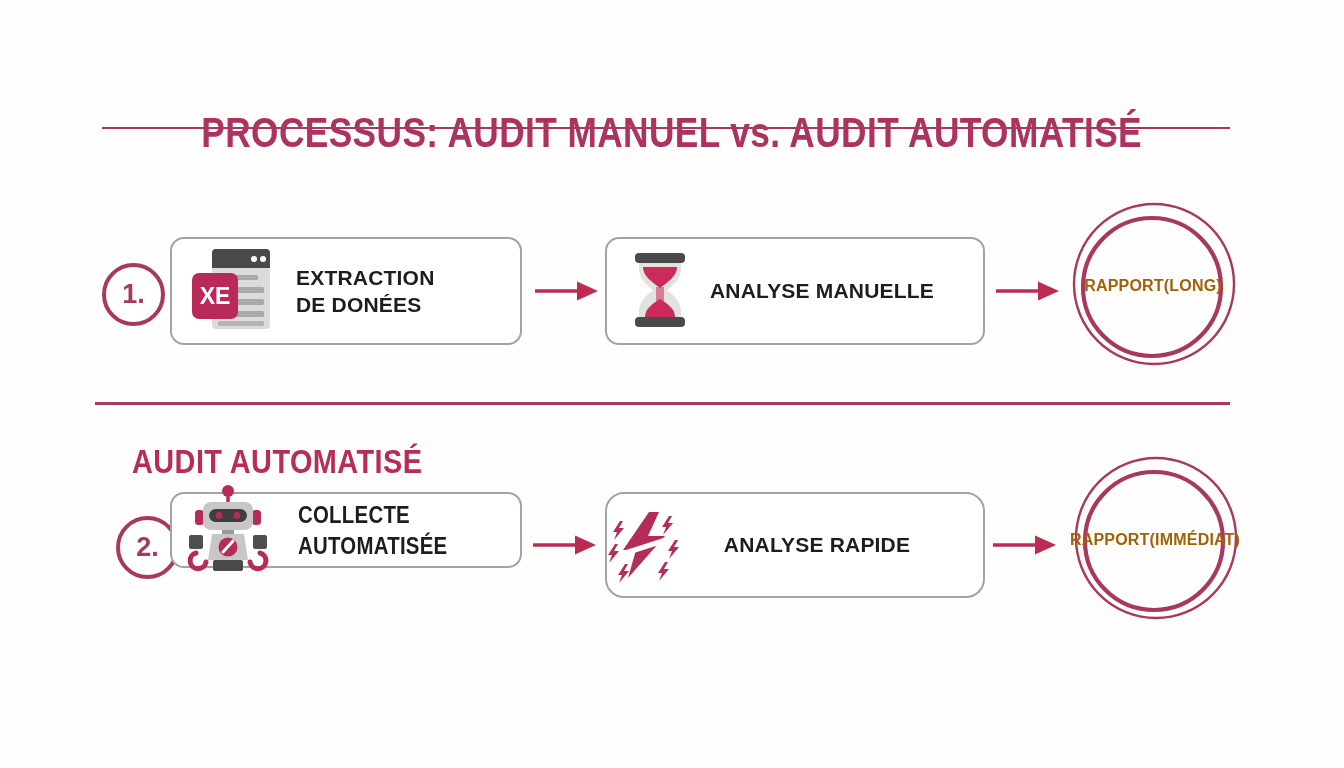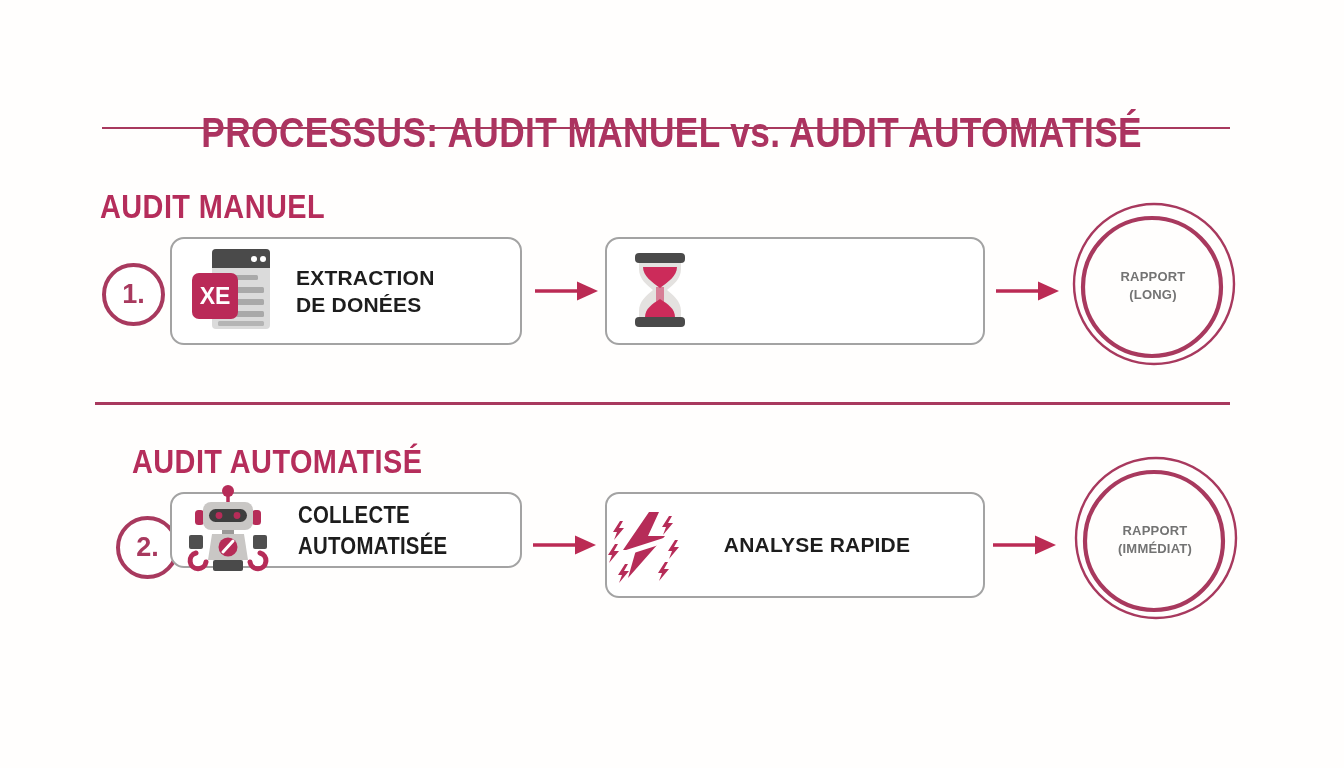--- a/index.html
+++ b/index.html
@@ -35,21 +35,21 @@
   .num2{left:116px;top:516px;}
 
   
   .step-box{
     position:absolute;background:#fff;border:2px solid #a3a3a3;border-radius:14px;
     display:flex;align-items:center;box-sizing:border-box;
   }
   .box1{left:170px;top:237px;width:352px;height:108px;padding-left:20px;gap:24px;}
   .box2{left:605px;top:237px;width:380px;height:108px;padding-left:24px;}
   .box3{left:170px;top:492px;width:352px;height:76px;padding-left:10px;gap:24px;}
-  .box4{left:605px;top:492px;width:380px;height:106px;}
+  .box4{left:605px;top:492px;width:380px;height:106px;border-radius:19px;}
   .step-label{
     font-size:21px;font-weight:bold;color:#1D1D1D;line-height:1.3;letter-spacing:0.2px;
   }
   .cond-label{
     display:inline-block;font-size:24px;transform:scaleX(0.85);transform-origin:left center;
     letter-spacing:0.3px;
   }
   .center-label{flex:1;text-align:center;padding-right:28px;}
 
   
@@ -57,37 +57,34 @@
   .a1{left:533px;top:277px;}
   .a2{left:994px;top:277px;}
   .a3{left:531px;top:531px;}
   .a4{left:991px;top:531px;}
 
   
   .result-circle{position:absolute;width:172px;height:172px;}
   .r1{left:1067px;top:200px;}
   .r2{left:1069px;top:454px;}
   .result-text{
-    position:absolute;inset:0;display:flex;flex-direction:column;align-items:center;justify-content:center;
-    font-size:13px;font-weight:bold;color:#737373;line-height:1.35;text-align:center;letter-spacing:0.2px;
+    position:absolute;inset:0;display:flex;flex-direction:row;align-items:center;justify-content:center;
+    font-size:16px;font-weight:bold;color:#a16207;line-height:1.35;text-align:center;letter-spacing:0.2px;
   }
 </style>
 </head>
 <body>
 
 <div class="canvas">
 
   <div class="title-wrap">
     <span class="title-text">PROCESSUS: AUDIT MANUEL vs. AUDIT AUTOMATISÉ</span>
   </div>
   <div class="title-rule"></div>
 
-  <div class="sec-heading h-manual">
-    <span class="cond">AUDIT MANUEL</span>
-  </div>
 
   <div class="num-circle num1">
     <span>1.</span>
   </div>
 
   <div class="step-box box1">
     <svg width="80" height="88" viewBox="0 0 80 88">
       <rect x="20" y="2" width="58" height="80" rx="4" fill="#DBDBDB"></rect>
       <path d="M24 2 h50 a4 4 0 0 1 4 4 v15 H20 V6 a4 4 0 0 1 4-4 z" fill="#4A4A4A"></path>
       <circle cx="62" cy="12" r="3" fill="#ffffff"></circle>
@@ -113,20 +110,21 @@
 
   <div class="step-box box2">
     <svg width="58" height="80" viewBox="0 0 58 80">
       <path d="M8 12 h42 v6 c0 10 -8 16 -14 21 c6 5 14 11 14 21 v8 H8 v-8 c0 -10 8 -16 14 -21 c-6 -5 -14 -11 -14 -21 z" fill="#E4E2E0"></path>
       <path d="M12 16 h34 c0 9 -9 15 -17 21 c-8 -6 -17 -12 -17 -21 z" fill="#CC2B5A"></path>
       <path d="M29 48 c8 5 15 10 15 18 H14 c0 -8 7 -13 15 -18 z" fill="#CC2B5A"></path>
       <rect x="25" y="36" width="8" height="16" fill="#CC2B5A" opacity="0.55"></rect>
       <rect x="4" y="2" width="50" height="10" rx="4" fill="#4A4A4A"></rect>
       <rect x="4" y="66" width="50" height="10" rx="4" fill="#4A4A4A"></rect>
     </svg>
+    <div class="step-label center-label">ANALYSE MANUELLE</div>
   </div>
 
   <svg class="arrow a2" viewBox="0 0 66 28">
     <line x1="2" y1="14" x2="46" y2="14" stroke="#BB2B54" stroke-width="3.5"></line>
     <polygon points="44,4.5 65,14 44,23.5" fill="#BB2B54"></polygon>
   </svg>
 
   <div class="result-circle r1">
     <svg width="172" height="172" viewBox="0 0 172 172">
       <circle cx="87" cy="84" r="80" fill="none" stroke="#A8395E" stroke-width="2.4"></circle>

